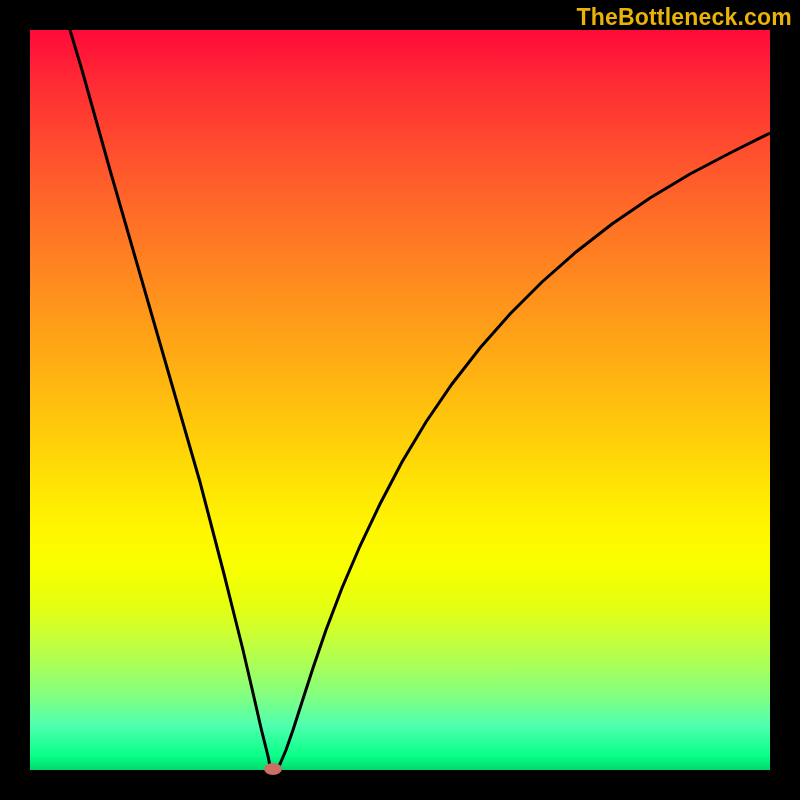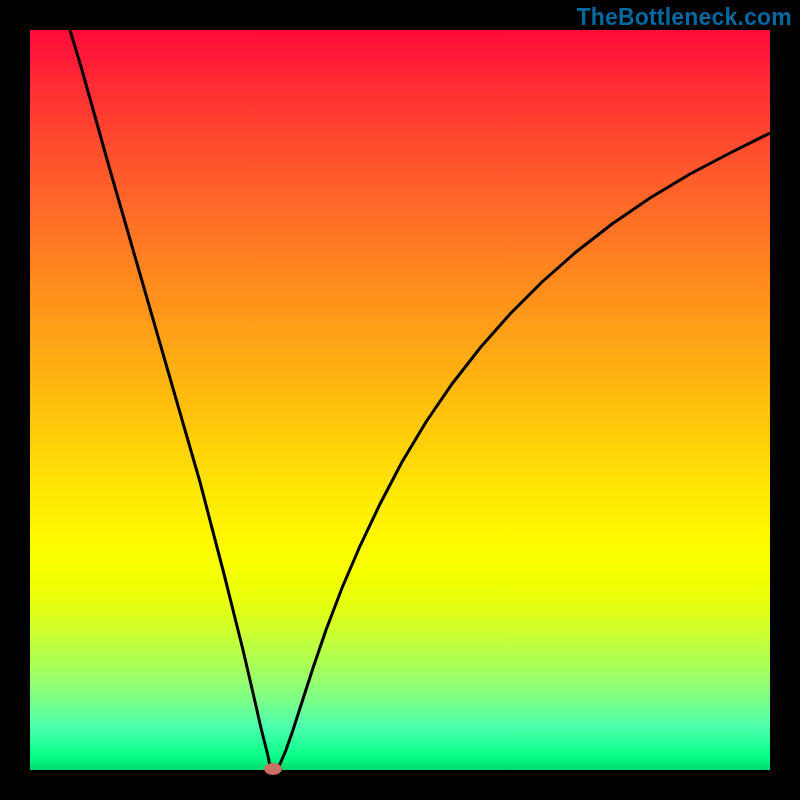--- a/index.html
+++ b/index.html
@@ -57,21 +57,21 @@
     border-radius: 50%;
     transform: translate(-50%, -50%);
   }
   .watermark {
     position: absolute;
     top: 4px;
     right: 8px;
     font-family: Arial, Helvetica, sans-serif;
     font-size: 23px;
     font-weight: 600;
-    color: #0369a1;
+    color: #eab308;
     letter-spacing: 0.2px;
   }
 </style>
 </head>
 <body>
 
 <div class="frame">
   <div class="watermark">TheBottleneck.com</div>
   <div class="plot-area">
     <svg class="curve-svg" viewBox="0 0 740 740">

